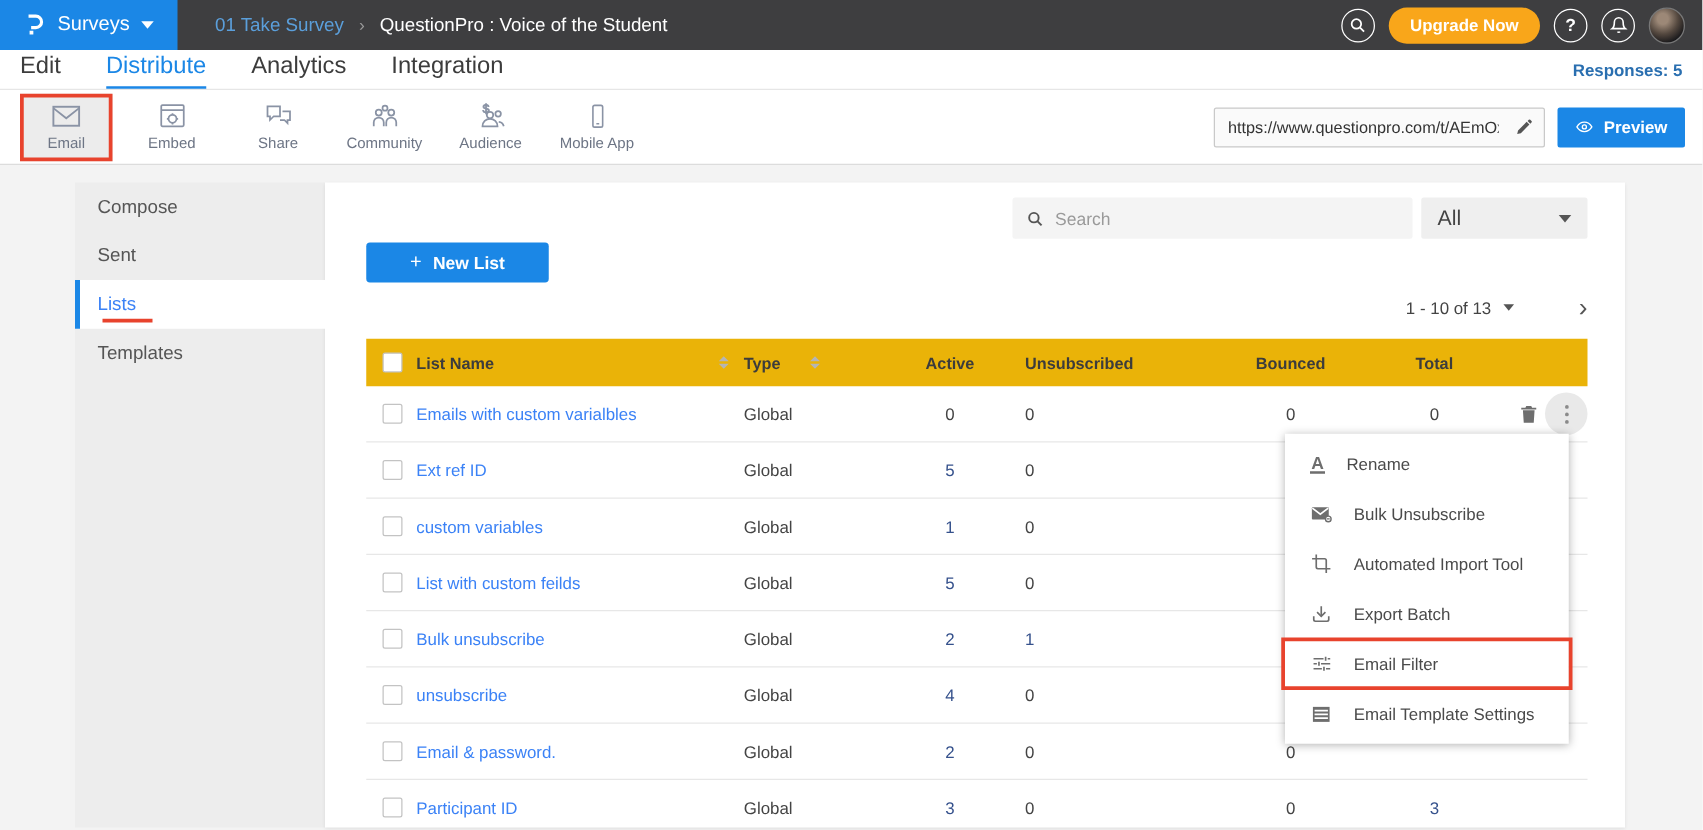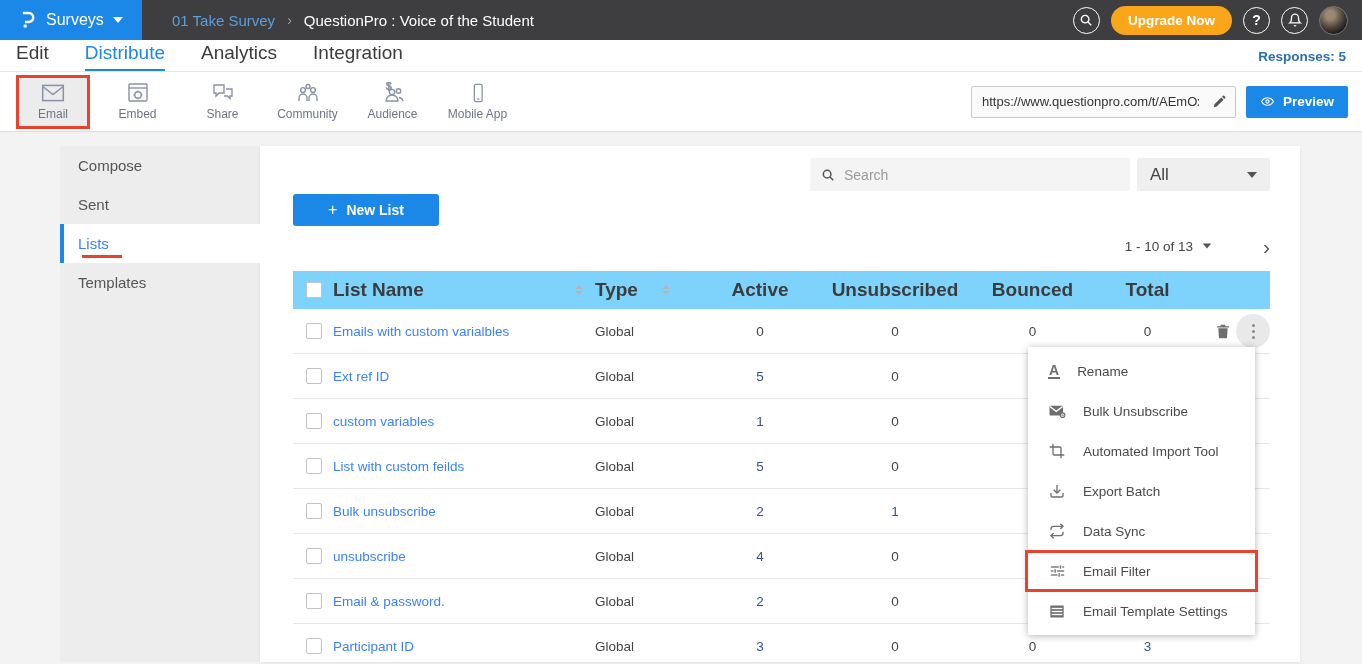--- a/index.html
+++ b/index.html
@@ -53,29 +53,29 @@
   .filter-dd { width:133px; height:33px; background:#efefef; border-radius:2px; display:flex; align-items:center; justify-content:space-between; padding:0 13px; font-size:17px; color:#444; cursor:pointer; }
   .filter-dd .caret-down { border-top-color:#555; }
   .new-list { margin-top:3px; width:146px; height:32px; background:#1b87e6; color:#fff; border:none; border-radius:3px; font-family:inherit; font-size:14px; font-weight:600; display:flex; align-items:center; justify-content:center; gap:9px; cursor:pointer; }
   .new-list .plus { font-size:16px; font-weight:400; }
   .pagination { margin-top:9px; height:22px; display:flex; justify-content:flex-end; align-items:center; gap:9px; font-size:13.5px; color:#444; }
   .pagination .caret-down { border-top-color:#555; transform:scale(.85); cursor:pointer; }
   .next-page { margin-left:42px; font-size:21px; color:#555; cursor:pointer; line-height:1; }
 
   
   .ltable { margin-top:14px; }
-  .thead { display:flex; align-items:center; height:38px; background:#7dd3fc; font-size:19px; font-weight:700; color:#3c3c3c; }
+  .thead { display:flex; align-items:center; height:38px; background:#eab308; font-size:13px; font-weight:700; color:#3c3c3c; }
   .trow { display:flex; align-items:center; height:45px; border-bottom:1px solid #e7e7e7; font-size:13.5px; color:#444; }
   .col-check { width:40px; padding-left:13px; }
   .cbx { width:16px; height:16px; border:1px solid #c3c3c3; border-radius:2px; background:#fff; cursor:pointer; display:block; }
   .col-name { width:262px; display:flex; align-items:center; }
   .col-name .sort { margin-left:auto; margin-right:12px; }
   .col-type { width:105px; display:flex; align-items:center; gap:24px; }
   .col-active { width:120px; text-align:center; }
-  .col-unsub { width:150px; text-align:center; }
+  .col-unsub { width:150px; }
   .col-bounced { width:125px; text-align:center; }
   .col-total { width:105px; text-align:center; }
   .col-actions { flex:1; display:flex; justify-content:flex-end; align-items:center; gap:5px; }
   .name-link { color:#3b82f6; cursor:pointer; }
   .num { color:#444; }
   .num.link { color:#35518c; cursor:pointer; }
   .trash { color:#6e6e6e; cursor:pointer; display:flex; }
   .kebab { width:34px; height:34px; border-radius:50%; background:#e9e9e9; display:flex; align-items:center; justify-content:center; cursor:pointer; }
   .kebab .dot { width:3px; height:3px; border-radius:50%; background:#8a8a8a; margin:1.5px 0; }
   .sort { display:flex; flex-direction:column; gap:2px; }
@@ -438,31 +438,20 @@
   <div class="ctx-item">
     <span class="mi">
       <svg width="16" height="16" viewBox="0 0 24 24" fill="none" stroke="currentColor" stroke-width="2">
           <path d="M21 15v4a2 2 0 0 1-2 2H5a2 2 0 0 1-2-2v-4"></path>
           <polyline points="7 10 12 15 17 10"></polyline>
           <line x1="12" y1="15" x2="12" y2="3"></line>
         </svg>
     </span>
     <span>Export Batch</span>
   </div>
-  <div class="ctx-item">
-    <span class="mi">
-      <svg width="16" height="16" viewBox="0 0 24 24" fill="none" stroke="currentColor" stroke-width="2">
-          <polyline points="17 1 21 5 17 9"></polyline>
-          <path d="M3 11V9a4 4 0 0 1 4-4h14"></path>
-          <polyline points="7 23 3 19 7 15"></polyline>
-          <path d="M21 13v2a4 4 0 0 1-4 4H3"></path>
-        </svg>
-    </span>
-    <span>Data Sync</span>
-  </div>
   <div class="ctx-item highlight">
     <span class="mi">
       <svg width="17" height="16" viewBox="0 0 24 24" fill="none" stroke="currentColor" stroke-width="2">
           <line x1="2" y1="6" x2="14" y2="6"></line>
           <line x1="19" y1="6" x2="22" y2="6"></line>
           <line x1="16.5" y1="3.5" x2="16.5" y2="8.5"></line>
           <line x1="2" y1="12" x2="6" y2="12"></line>
           <line x1="11" y1="12" x2="22" y2="12"></line>
           <line x1="8.5" y1="9.5" x2="8.5" y2="14.5"></line>
           <line x1="2" y1="18" x2="12" y2="18"></line>

